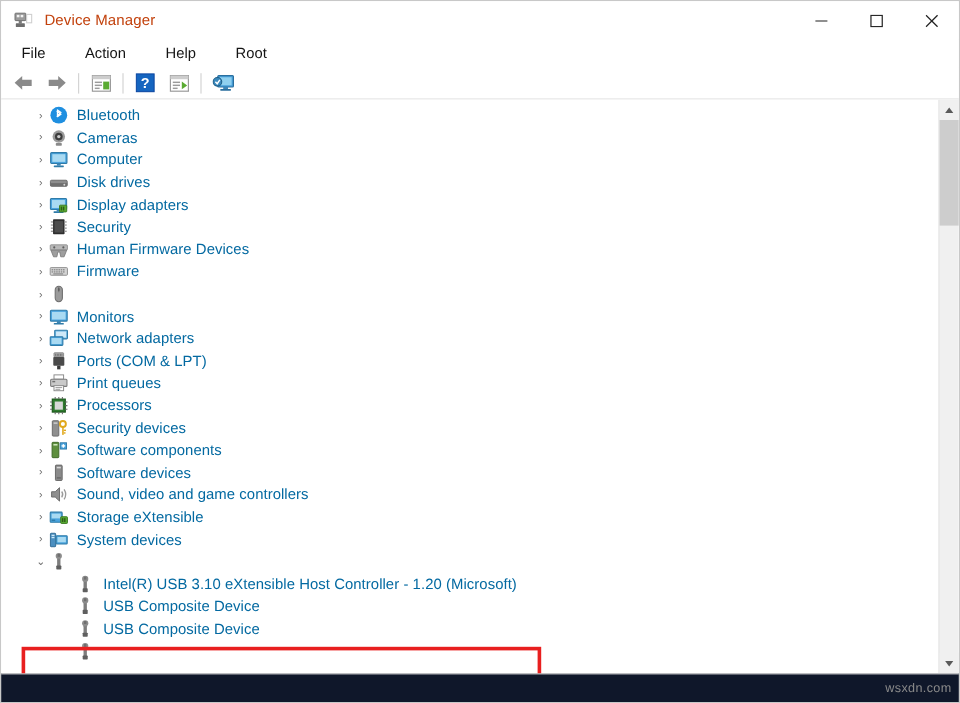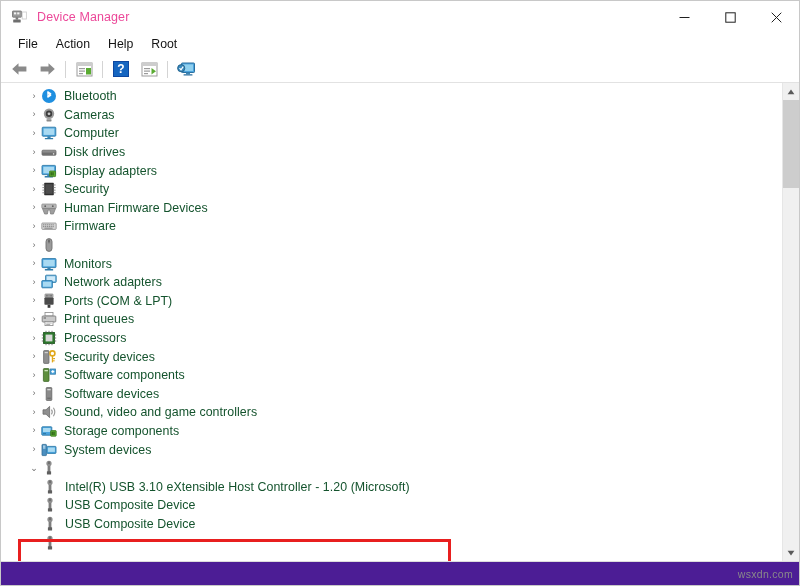--- a/index.html
+++ b/index.html
@@ -31,21 +31,21 @@
     position: relative;
   }
   #title-icon {
     width: 18px; height: 18px;
     margin-left: 9px;
     position: relative;
     flex: 0 0 auto;
   }
   #title-text {
     font-size: 12.5px;
-    color: #ec4899;
+    color: #c2410c;
     margin-left: 9px;
     letter-spacing: .1px;
     white-space: nowrap;
   }
   #winbtns {
     position: absolute;
     right: 0; top: 0;
     height: 32px;
     display: flex;
   }
@@ -56,20 +56,21 @@
   }
 
   
   #menubar {
     height: 23px;
     min-height: 23px;
     display: flex;
     align-items: center;
     padding-left: 8px;
     background: #ffffff;
+    gap: 15px;
   }
   .menuitem {
     font-size: 12.3px;
     color: #141414;
     padding: 2px 9px 3px 9px;
     white-space: nowrap;
   }
 
   
   #toolbar {
@@ -107,21 +108,21 @@
     overflow: hidden;
   }
 
   .row {
     height: 18.6px;
     display: flex;
     align-items: center;
     white-space: nowrap;
     padding-left: 26px;
   }
-  .row.child { padding-left: 27px; }
+  .row.child { padding-left: 48px; }
 
   .chev {
     width: 14px;
     flex: 0 0 14px;
     display: flex;
     align-items: center;
     justify-content: center;
     color: #6d6d6d;
     font-size: 9px;
     line-height: 1;
@@ -129,21 +130,21 @@
   .chev.spacer { visibility: hidden; }
 
   .ico {
     width: 16px; height: 16px;
     flex: 0 0 16px;
     margin-right: 7px;
     position: relative;
   }
   .lbl {
     font-size: 12.4px;
-    color: #14532d;
+    color: #0369a1;
     letter-spacing: .05px;
   }
 
   
   #redbox {
     position: absolute;
     left: 17px;
     top: 456px;
     width: 433px;
     height: 94px;
@@ -174,21 +175,21 @@
     left: 0; right: 0;
     top: 0px;
     height: 88px;
     background: #cdcdcd;
   }
 
   
   #statusbar {
     height: 24px;
     min-height: 24px;
-    background: #4c1d95;
+    background: #0f172a;
     border-top: 1px solid #dcdcdc;
     display: flex;
     align-items: center;
     justify-content: flex-end;
     padding-right: 6px;
     position: relative;
   }
   #watermark {
     font-size: 10.5px;
     color: #8a8a8a;
@@ -573,21 +574,21 @@
         <span class="ico">
           <svg width="16" height="16" viewBox="0 0 16 16">
               <rect x="0.8" y="3.8" width="10" height="8.4" rx="0.7" fill="#4aa3dd" stroke="#2f7ba8" stroke-width="0.9"></rect>
               <rect x="2" y="5" width="7.6" height="4" fill="#a9daf2"></rect>
               <rect x="2" y="10" width="3" height="1.2" fill="#2f7ba8"></rect>
               <rect x="9.6" y="7.6" width="5.6" height="5.6" rx="0.6" fill="#5aab32" stroke="#3d7a21" stroke-width="0.8"></rect>
               <rect x="10.6" y="8.8" width="1.2" height="3.2" fill="#2e5d18"></rect>
               <rect x="12.4" y="8.8" width="1.2" height="3.2" fill="#2e5d18"></rect>
             </svg>
         </span>
-        <span class="lbl">Storage components</span>
+        <span class="lbl">Storage eXtensible</span>
       </div>
 
       <div class="row">
         <span class="chev">›</span>
         <span class="ico">
           <svg width="16" height="16" viewBox="0 0 16 16">
               <rect x="1" y="2.4" width="4.4" height="11.2" rx="0.6" fill="#4b8fc0" stroke="#2f6b94" stroke-width="0.8"></rect>
               <rect x="2" y="3.6" width="2.4" height="1.1" fill="#cfe9f8"></rect>
               <rect x="2" y="5.4" width="2.4" height="1.1" fill="#cfe9f8"></rect>
               <rect x="5.8" y="4.4" width="9.2" height="7" rx="0.7" fill="#4aa3dd" stroke="#2f7ba8" stroke-width="0.9"></rect>

